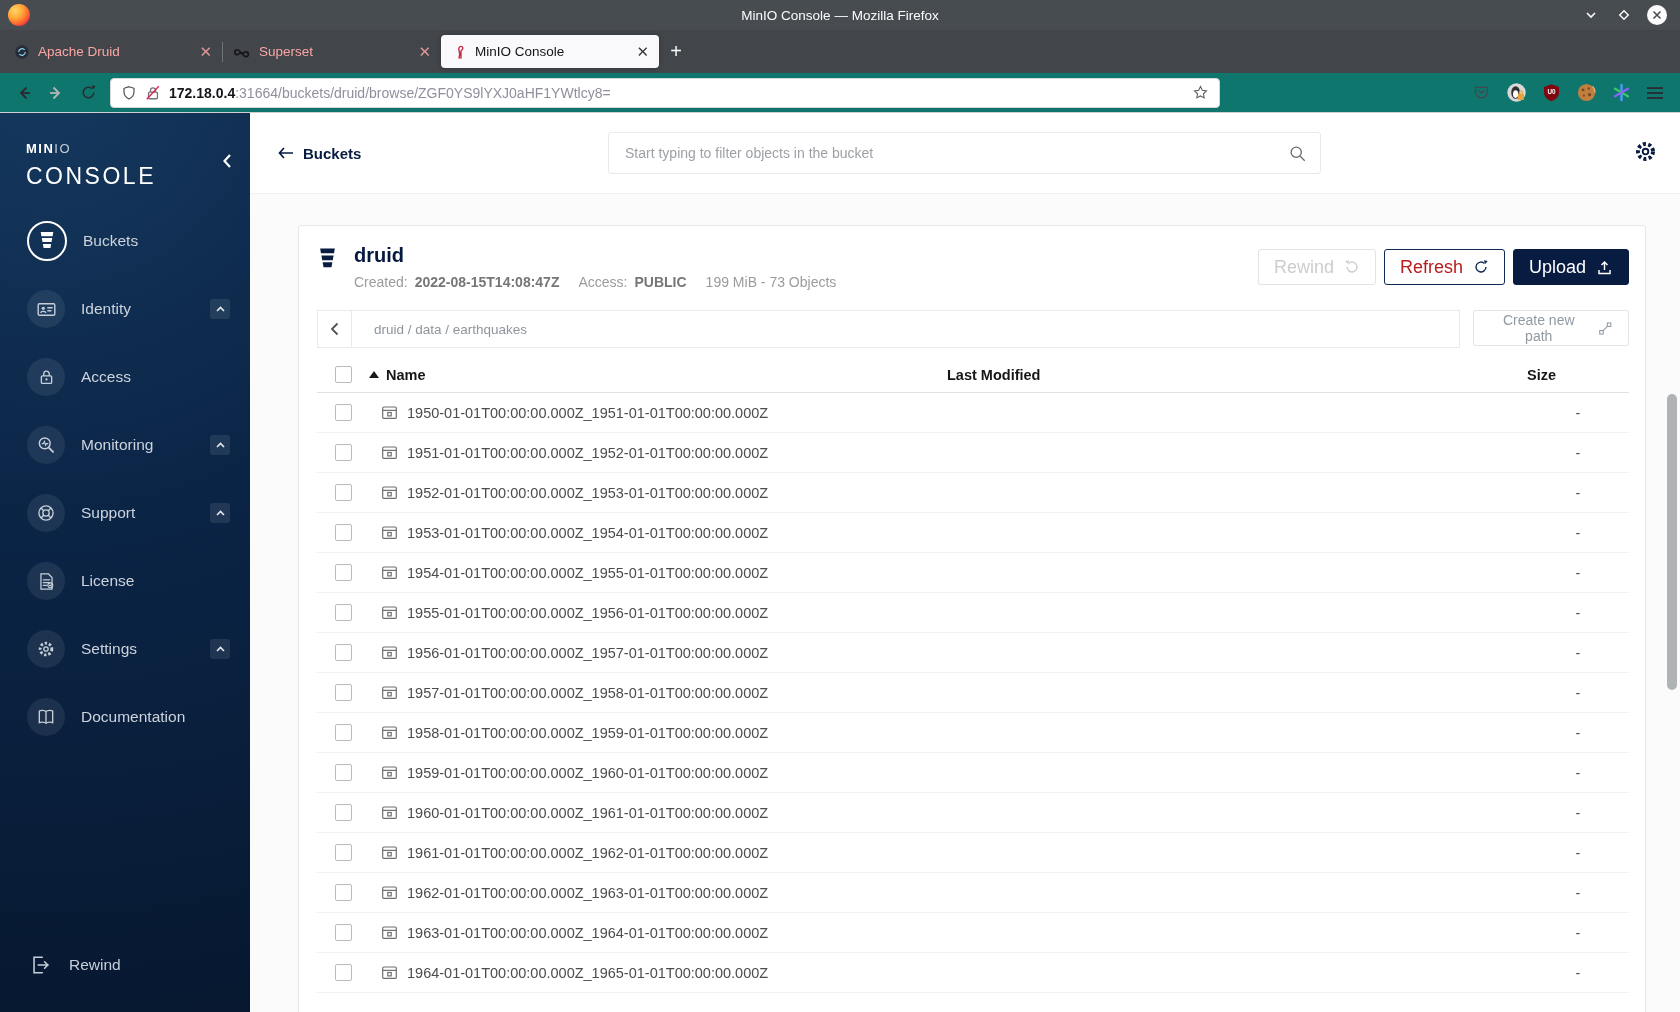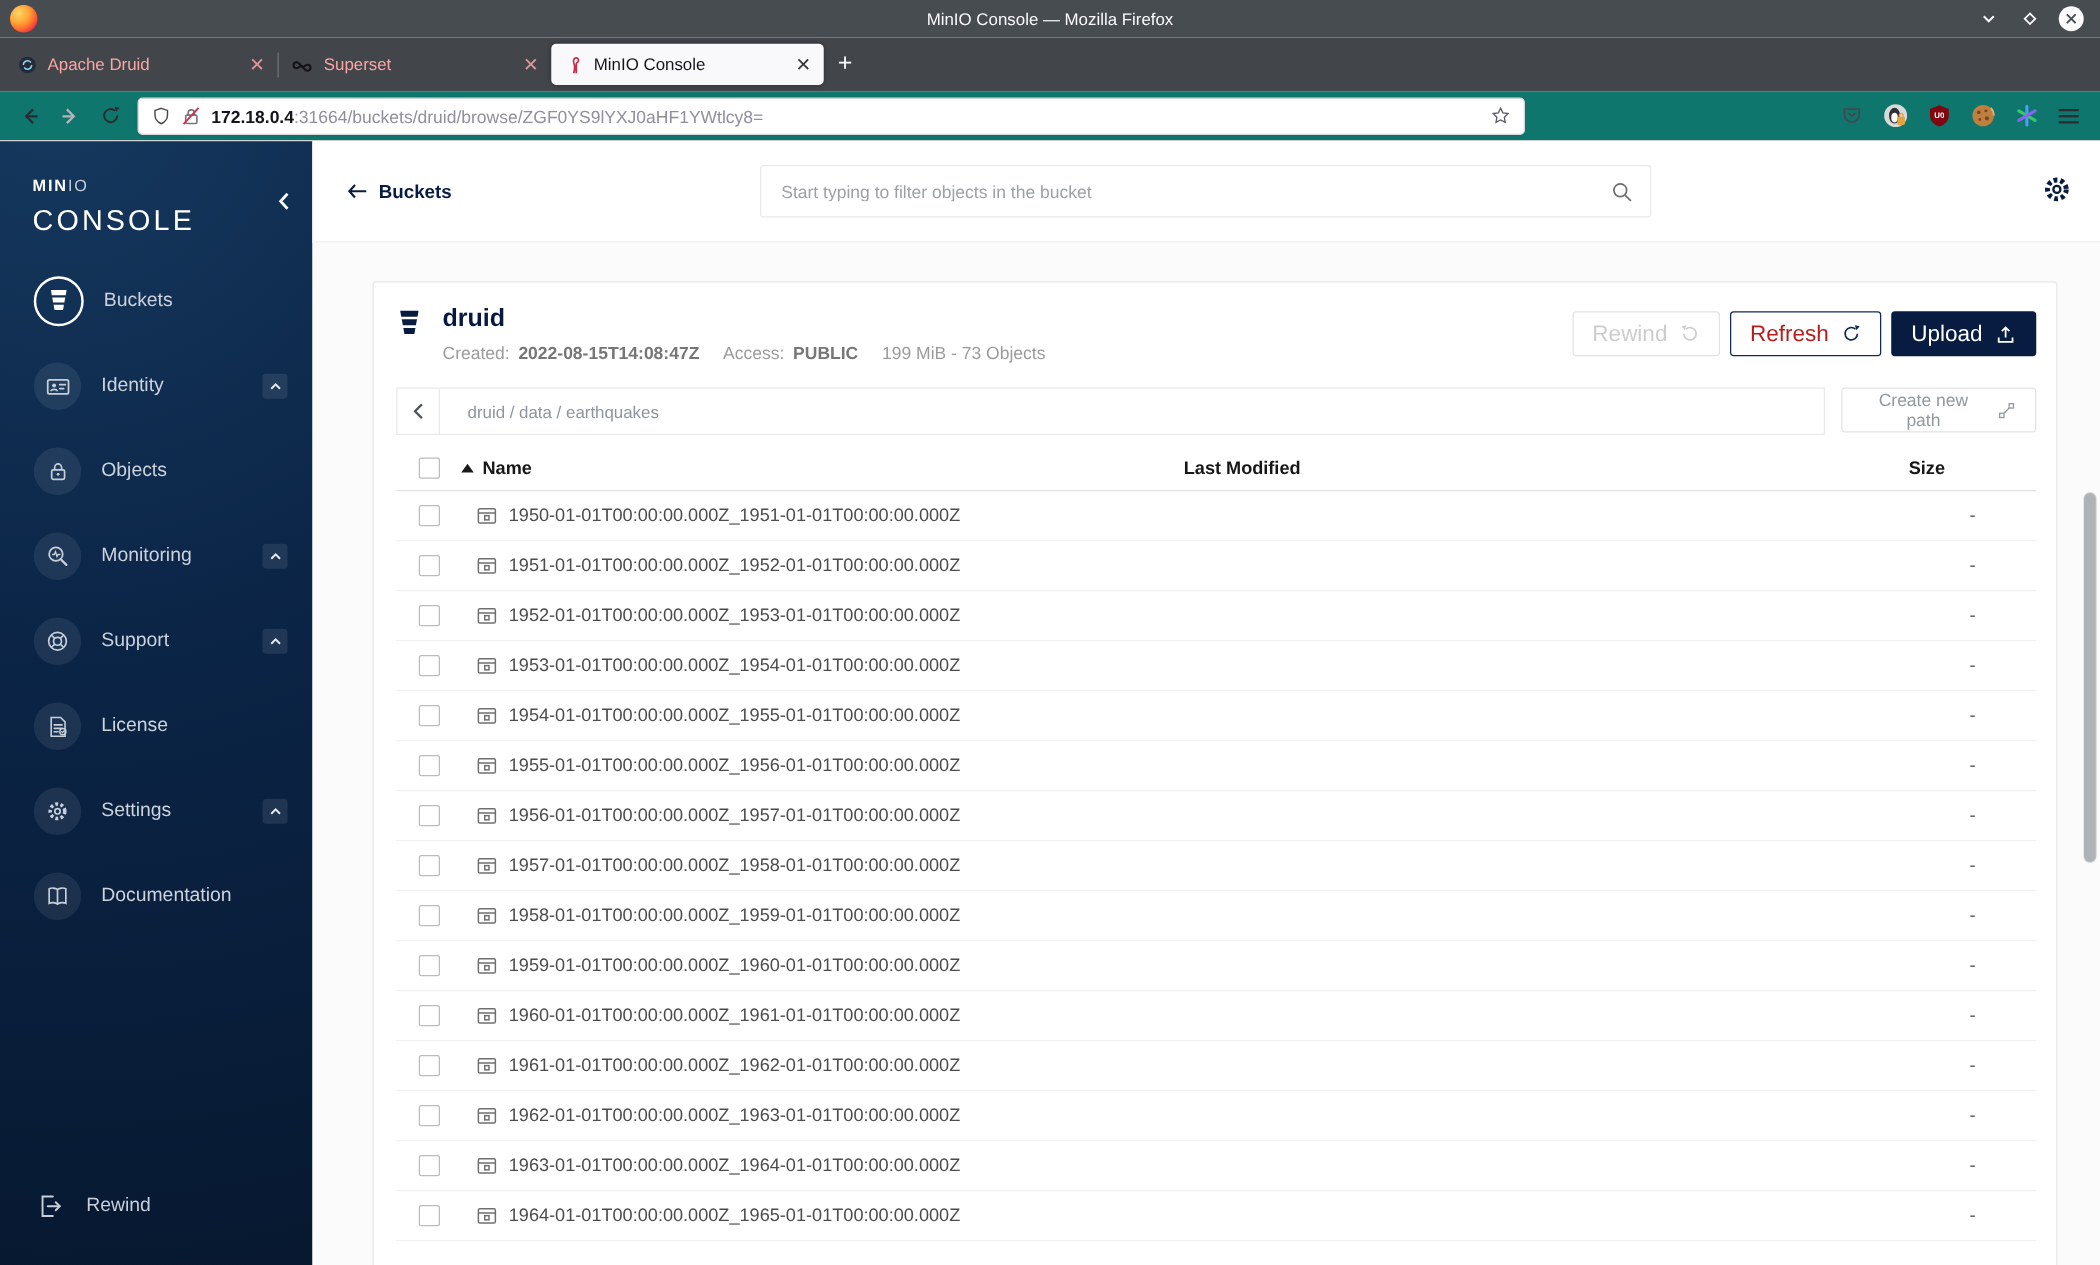--- a/index.html
+++ b/index.html
@@ -291,21 +291,21 @@
       </div>
 
       <div class="side-item">
         <span class="side-ic">
           <svg width="19" height="19" viewBox="0 0 24 24" stroke="currentColor" fill="none" stroke-width="1.7">
             <rect x="5.5" y="10" width="13" height="9.5" rx="1.5"></rect>
               <path d="M8.5 10V7.5a3.5 3.5 0 0 1 7 0V10"></path>
               <circle cx="12" cy="14.5" r="1.4" fill="currentColor" stroke="none"></circle>
           </svg>
         </span>
-        <span class="side-label">Objects</span>
+        <span class="side-label">Access</span>
       </div>
 
       <div class="side-item">
         <span class="side-ic">
           <svg width="20" height="20" viewBox="0 0 24 24" stroke="currentColor" fill="none" stroke-width="1.7" stroke-linecap="round">
             <circle cx="10.5" cy="10" r="6.5"></circle>
               <line x1="15.6" y1="15.4" x2="20.5" y2="20.3" stroke-width="2.2"></line>
             <path d="M7.3 10.3h1.6l1.2-2.6 1.4 4.6 1.1-2h1.7" stroke-width="1.3"></path>
           </svg>
         </span>

